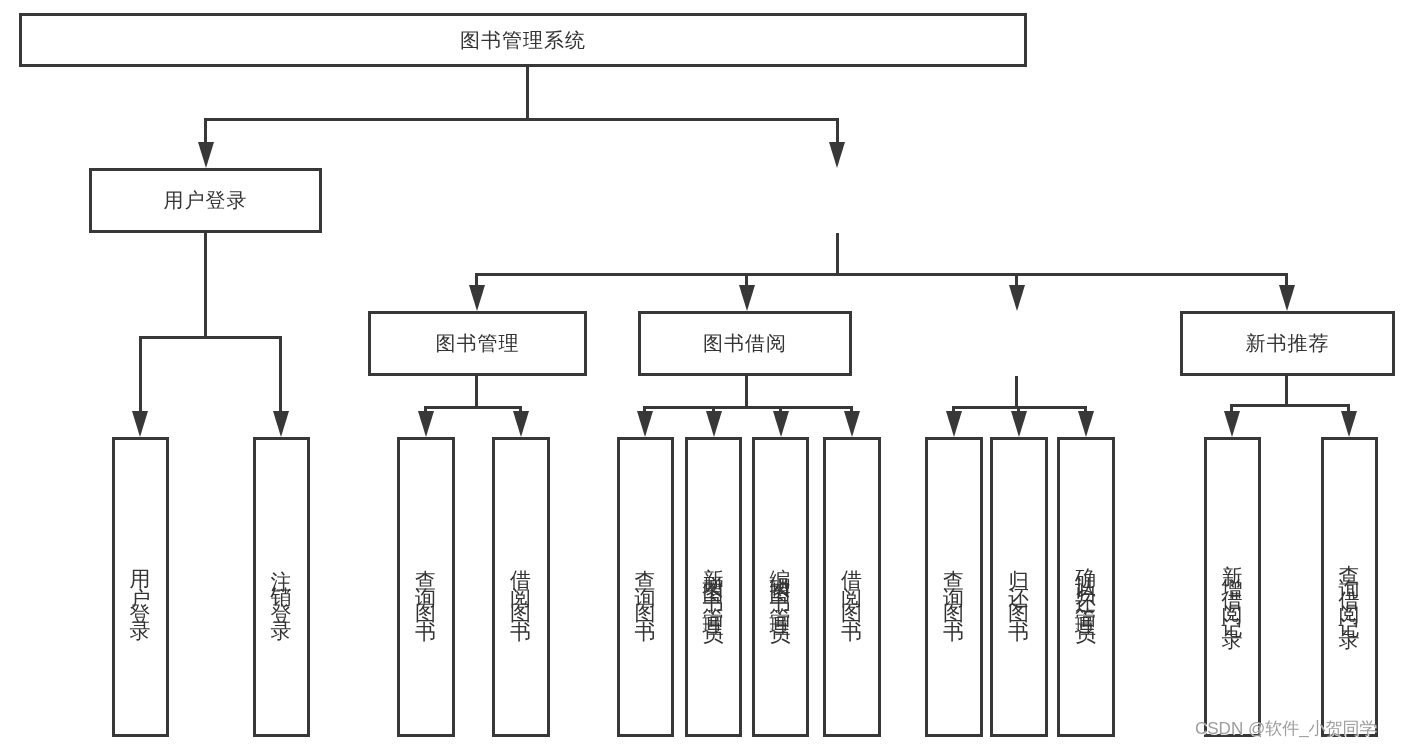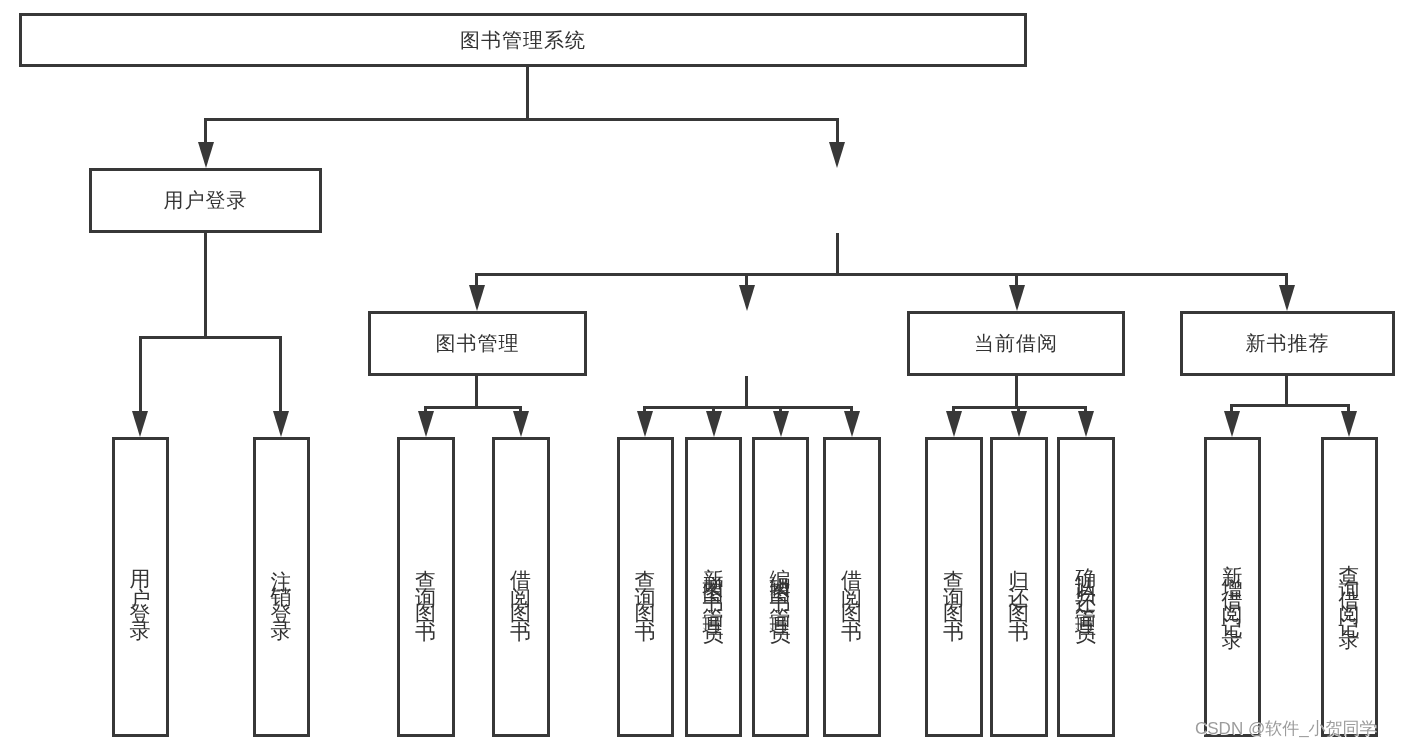--- a/index.html
+++ b/index.html
@@ -64,22 +64,22 @@
     <span>图书管理系统</span>
   </div>
 
   <div class="hbox" style="left:82px;top:168px;width:227px;height:59px">
     <span>用户登录</span>
   </div>
 
   <div class="hbox" style="left:361px;top:311px;width:213px;height:59px">
     <span>图书管理</span>
   </div>
-  <div class="hbox" style="left:900px;top:311px;width:212px;height:59px">
-    <span>当前借阅</span>
+  <div class="hbox" style="left:631px;top:311px;width:208px;height:59px">
+    <span>图书借阅</span>
   </div>
   <div class="hbox" style="left:1173px;top:311px;width:209px;height:59px">
     <span>新书推荐</span>
   </div>
 
   <div class="vbox" style="left:105px;top:437px;width:51px;height:294px">
     <span>用户登录</span>
   </div>
   <div class="vbox" style="left:246px;top:437px;width:51px;height:294px">
     <span>注销登录</span>

